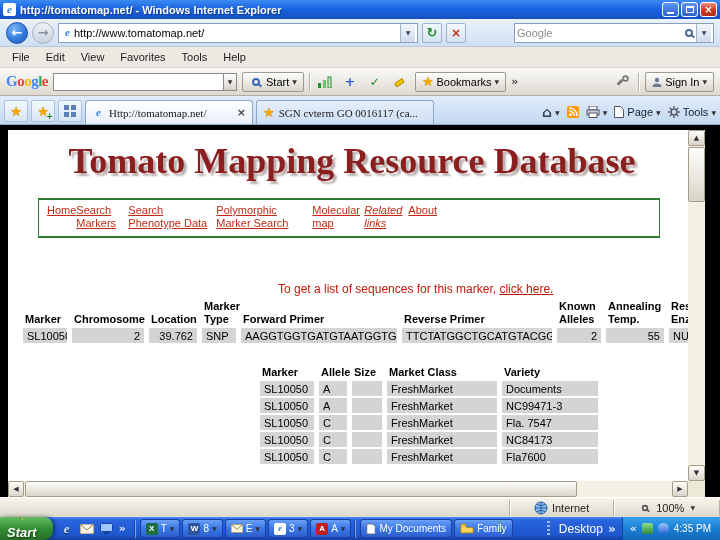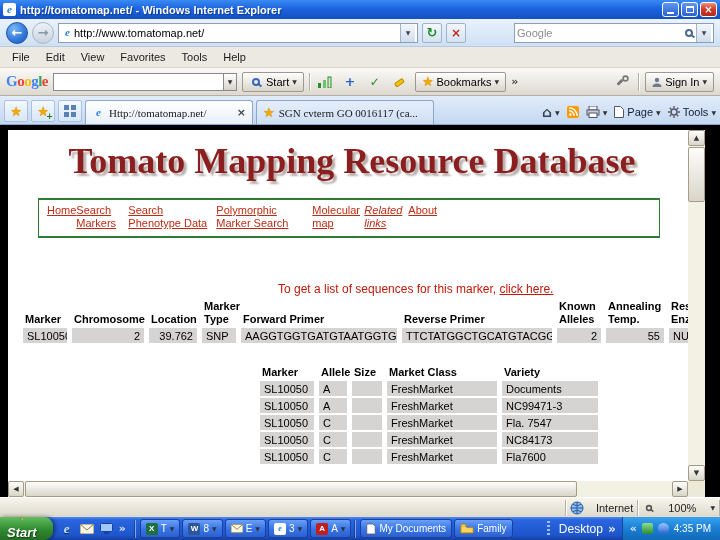--- a/index.html
+++ b/index.html
@@ -123,21 +123,21 @@
   .vscroll .up { top:0; } .vscroll .down { bottom:0; }
   .vscroll .sb-thumb { position:absolute; left:0; top:17px; width:17px; height:55px; }
   .hscroll .sb-btn { position:absolute; top:0; width:16px; height:16px; }
   .hscroll .left { left:0; } .hscroll .right { right:0; }
   .hscroll .sb-thumb { position:absolute; top:0; left:17px; width:552px; height:16px; }
   .sb-corner { position:absolute; left:688px; top:356px; width:17px; height:16px; background:#ece9d8; }
 
   
   .statusbar { position:absolute; left:0; top:497px; width:720px; height:20px;
     background:linear-gradient(#f6f4ec,#ddd9cc); border-top:1px solid #fff; display:flex; align-items:center; }
-  .sb-panel { display:flex; align-items:center; gap:12px; height:16px; padding:0 4px; border-right:1px solid #b5b1a4;
+  .sb-panel { display:flex; align-items:center; gap:4px; height:16px; padding:0 24px; border-right:1px solid #b5b1a4;
     box-shadow:1px 0 0 #fff; color:#222; }
   .sb-fill { flex:1; }
   .zoom-drop { font-size:6px; color:#333; margin-left:2px; }
   .mag.small { transform:scale(0.8); border-color:#555; } .mag.small::after { background:#555; }
 
   
   .taskbar { position:absolute; left:0; top:517px; width:720px; height:23px;
     background:linear-gradient(180deg,#4f8ef5 0%,#2a66e0 12%,#1d55cb 80%,#153f9e 100%);
     display:flex; align-items:center; }
   .start-btn { height:23px; display:flex; align-items:center; gap:5px; padding:0 16px 0 7px;

